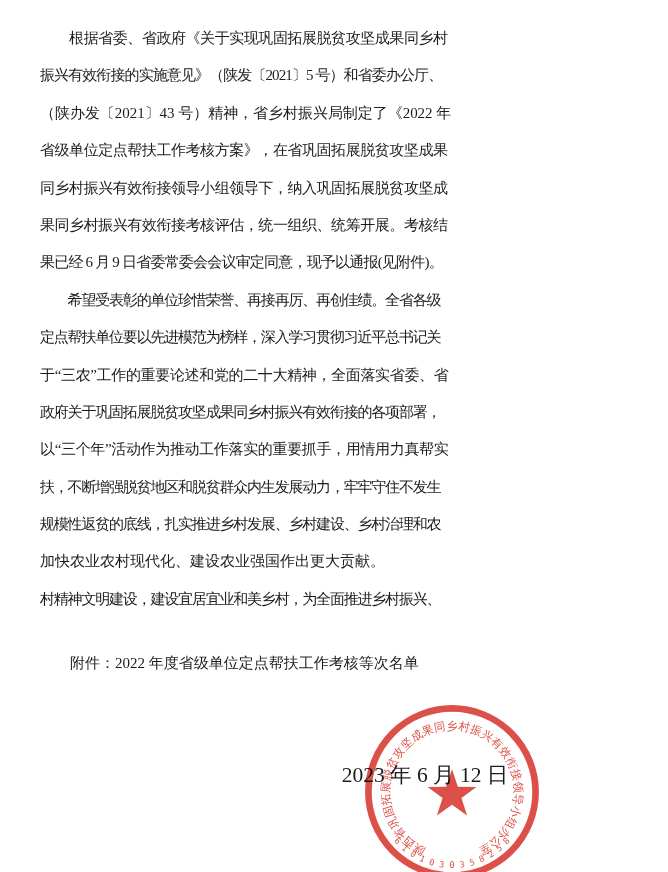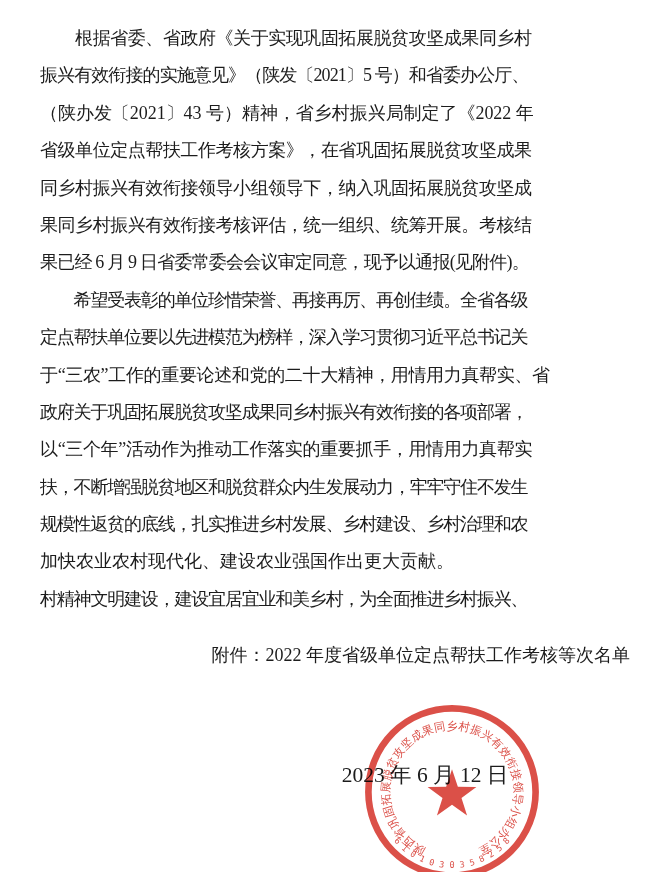--- a/index.html
+++ b/index.html
@@ -4,25 +4,25 @@
 <style>
   html,body{margin:0;padding:0;}
   body{
     width:668px;height:872px;position:relative;overflow:hidden;
     background:#ffffff;color:#1c1c1c;
     font-family:"Liberation Serif", serif;
   }
   .doc{position:absolute;inset:0;}
   .body-text{position:absolute;left:40px;top:20px;width:590px;}
   .jline{
-    font-size:18px;line-height:37.4px;height:37.4px;
+    font-size:15px;line-height:37.4px;height:37.4px;
     white-space:nowrap;
   }
   .jline > span{display:inline-block;white-space:nowrap;}
-  .attachment-line{margin-top:19px;text-align:right;}
+  .attachment-line{margin-top:27px;}
   .signature{
     position:absolute;left:255px;top:757px;width:340px;
     text-align:center;
   }
   .signature .sline{font-size:21.5px;line-height:37px;white-space:nowrap;}
   .seal{
     position:absolute;left:357px;top:697px;width:190px;height:190px;
     mix-blend-mode:multiply;opacity:.88;pointer-events:none;
   }
 </style>
@@ -37,21 +37,21 @@
         <div class="jline"><span style="letter-spacing: -0.907258px; margin-right: 1px;">振兴有效衔接的实施意见》（陕发〔2021〕5 号）和省委办公厅、</span></div>
         <div class="jline"><span style="letter-spacing: -0.0378788px; margin-right: 0.0378787px;">（陕办发〔2021〕43 号）精神，省乡村振兴局制定了《2022 年</span></div>
         <div class="jline"><span style="letter-spacing: -0.444444px; margin-right: 0.444444px;">省级单位定点帮扶工作考核方案》，在省巩固拓展脱贫攻坚成果</span></div>
         <div class="jline"><span style="letter-spacing: -0.444444px; margin-right: 0.444444px;">同乡村振兴有效衔接领导小组领导下，纳入巩固拓展脱贫攻坚成</span></div>
         <div class="jline"><span style="letter-spacing: -0.444444px; margin-right: 0.444444px;">果同乡村振兴有效衔接考核评估，统一组织、统筹开展。考核结</span></div>
         <div class="jline"><span style="letter-spacing: -0.797822px; margin-right: 5px;">果已经 6 月 9 日省委常委会会议审定同意，现予以通报(见附件)。</span></div>
       </div>
     <div>
         <div class="jline"><span style="letter-spacing: -1.19643px; margin-right: 1px;">　　希望受表彰的单位珍惜荣誉、再接再厉、再创佳绩。全省各级</span></div>
         <div class="jline"><span style="letter-spacing: -1.19643px; margin-right: 1.19643px;">定点帮扶单位要以先进模范为榜样，深入学习贯彻习近平总书记关</span></div>
-        <div class="jline"><span style="letter-spacing: -0.342634px; margin-right: 0.342634px;">于“三农”工作的重要论述和党的二十大精神，用情用力真帮实、省</span></div>
+        <div class="jline"><span style="letter-spacing: -0.342634px; margin-right: 0.342634px;">于“三农”工作的重要论述和党的二十大精神，全面落实省委、省</span></div>
         <div class="jline"><span style="letter-spacing: -1.19643px; margin-right: 9px;">政府关于巩固拓展脱贫攻坚成果同乡村振兴有效衔接的各项部署，</span></div>
         <div class="jline"><span style="letter-spacing: -0.342634px; margin-right: 0.342634px;">以“三个年”活动作为推动工作落实的重要抓手，用情用力真帮实</span></div>
         <div class="jline"><span style="letter-spacing: -1.19643px; margin-right: 1.19643px;">扶，不断增强脱贫地区和脱贫群众内生发展动力，牢牢守住不发生</span></div>
         <div class="jline"><span style="letter-spacing: -1.19643px; margin-right: 1.19643px;">规模性返贫的底线，扎实推进乡村发展、乡村建设、乡村治理和农</span></div>
         <div class="jline plain"><span>加快农业农村现代化、建设农业强国作出更大贡献。</span></div>
         <div class="jline"><span style="letter-spacing: -1.19643px; margin-right: 1.19643px;">村精神文明建设，建设宜居宜业和美乡村，为全面推进乡村振兴、</span></div>
       </div>
     <div class="jline plain attachment-line">　　附件：2022 年度省级单位定点帮扶工作考核等次名单</div>
   </div>
 

